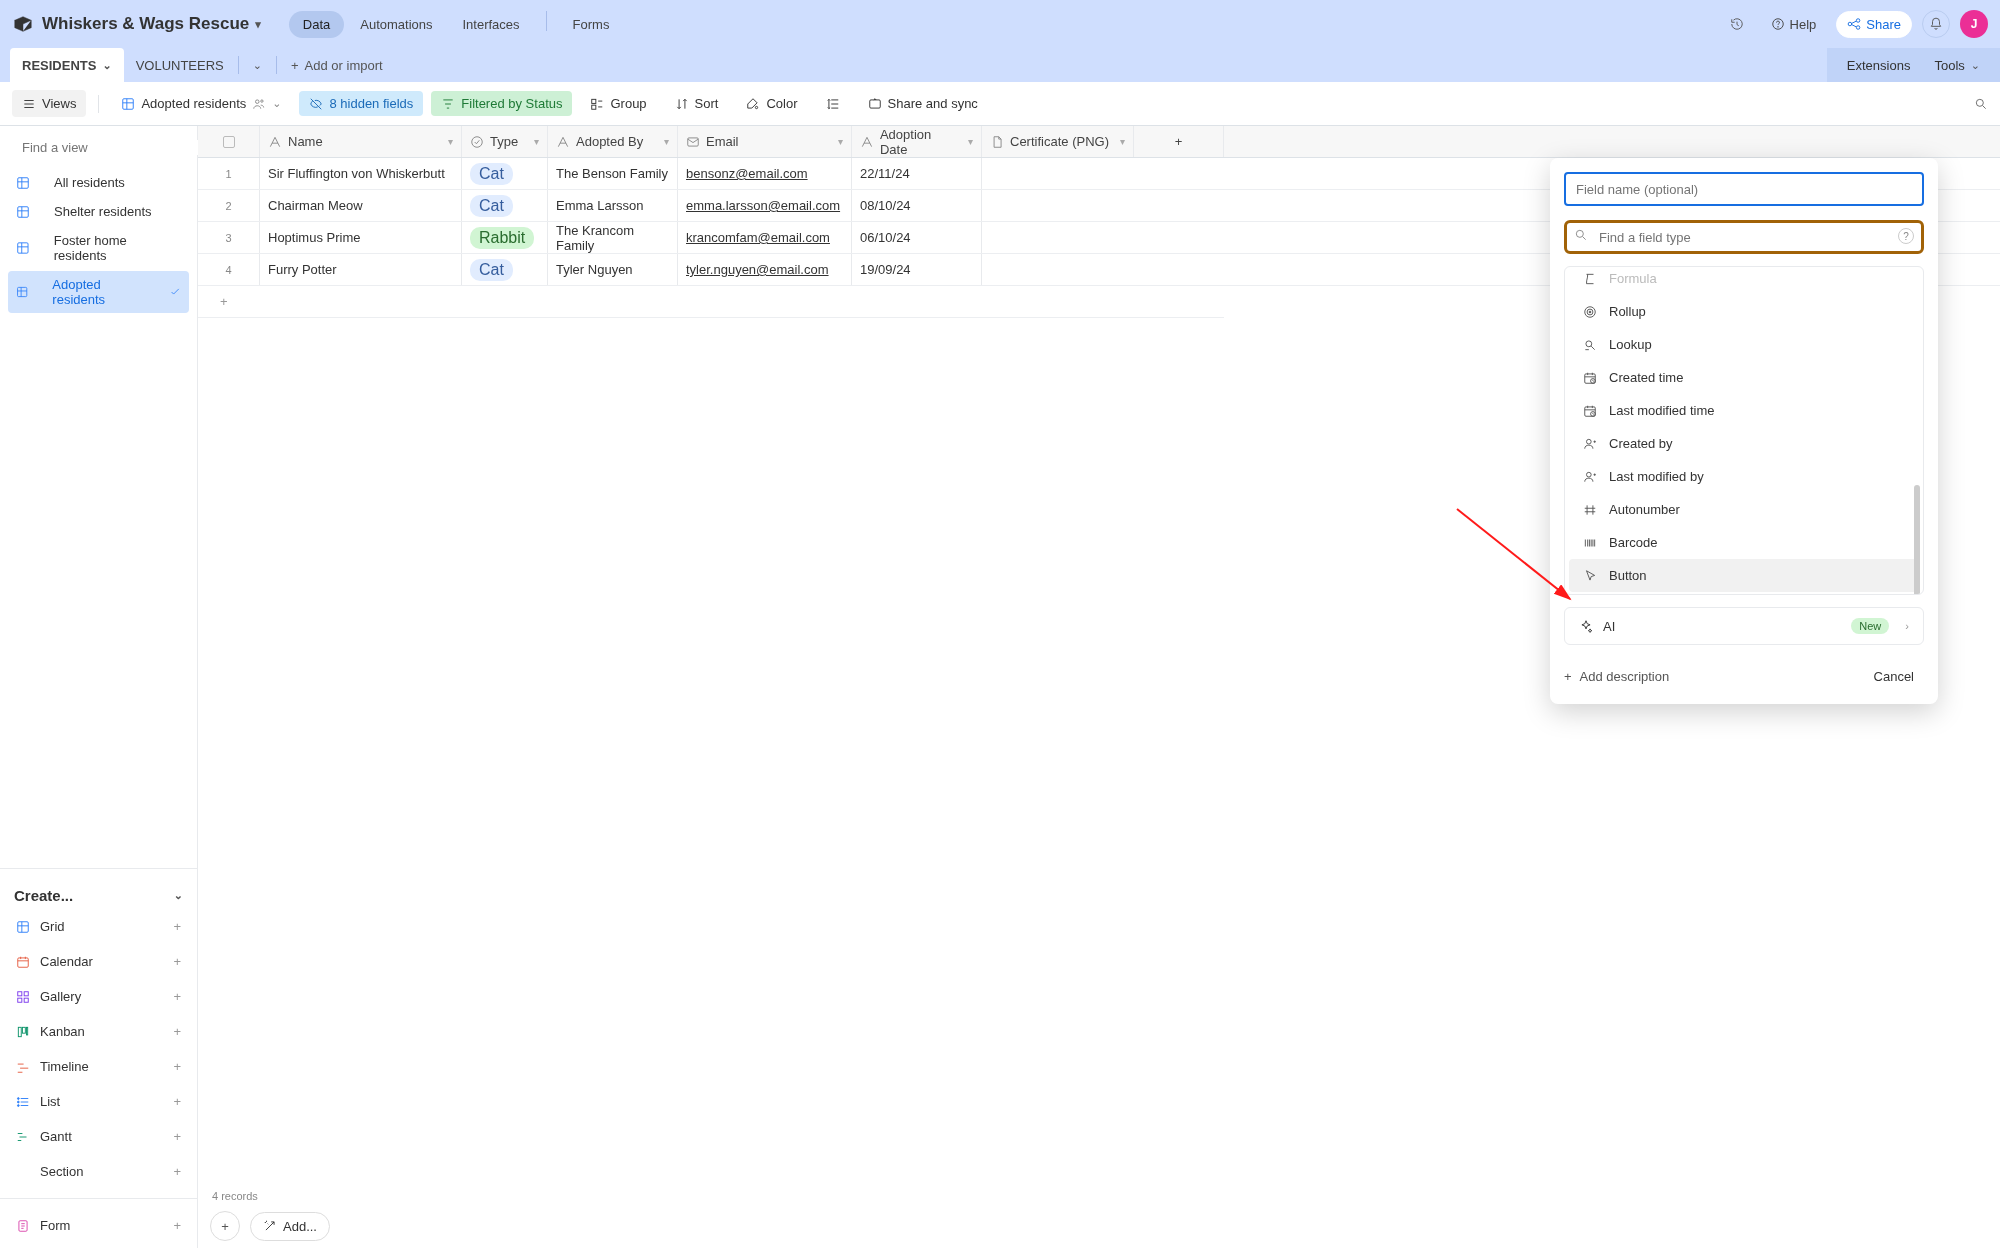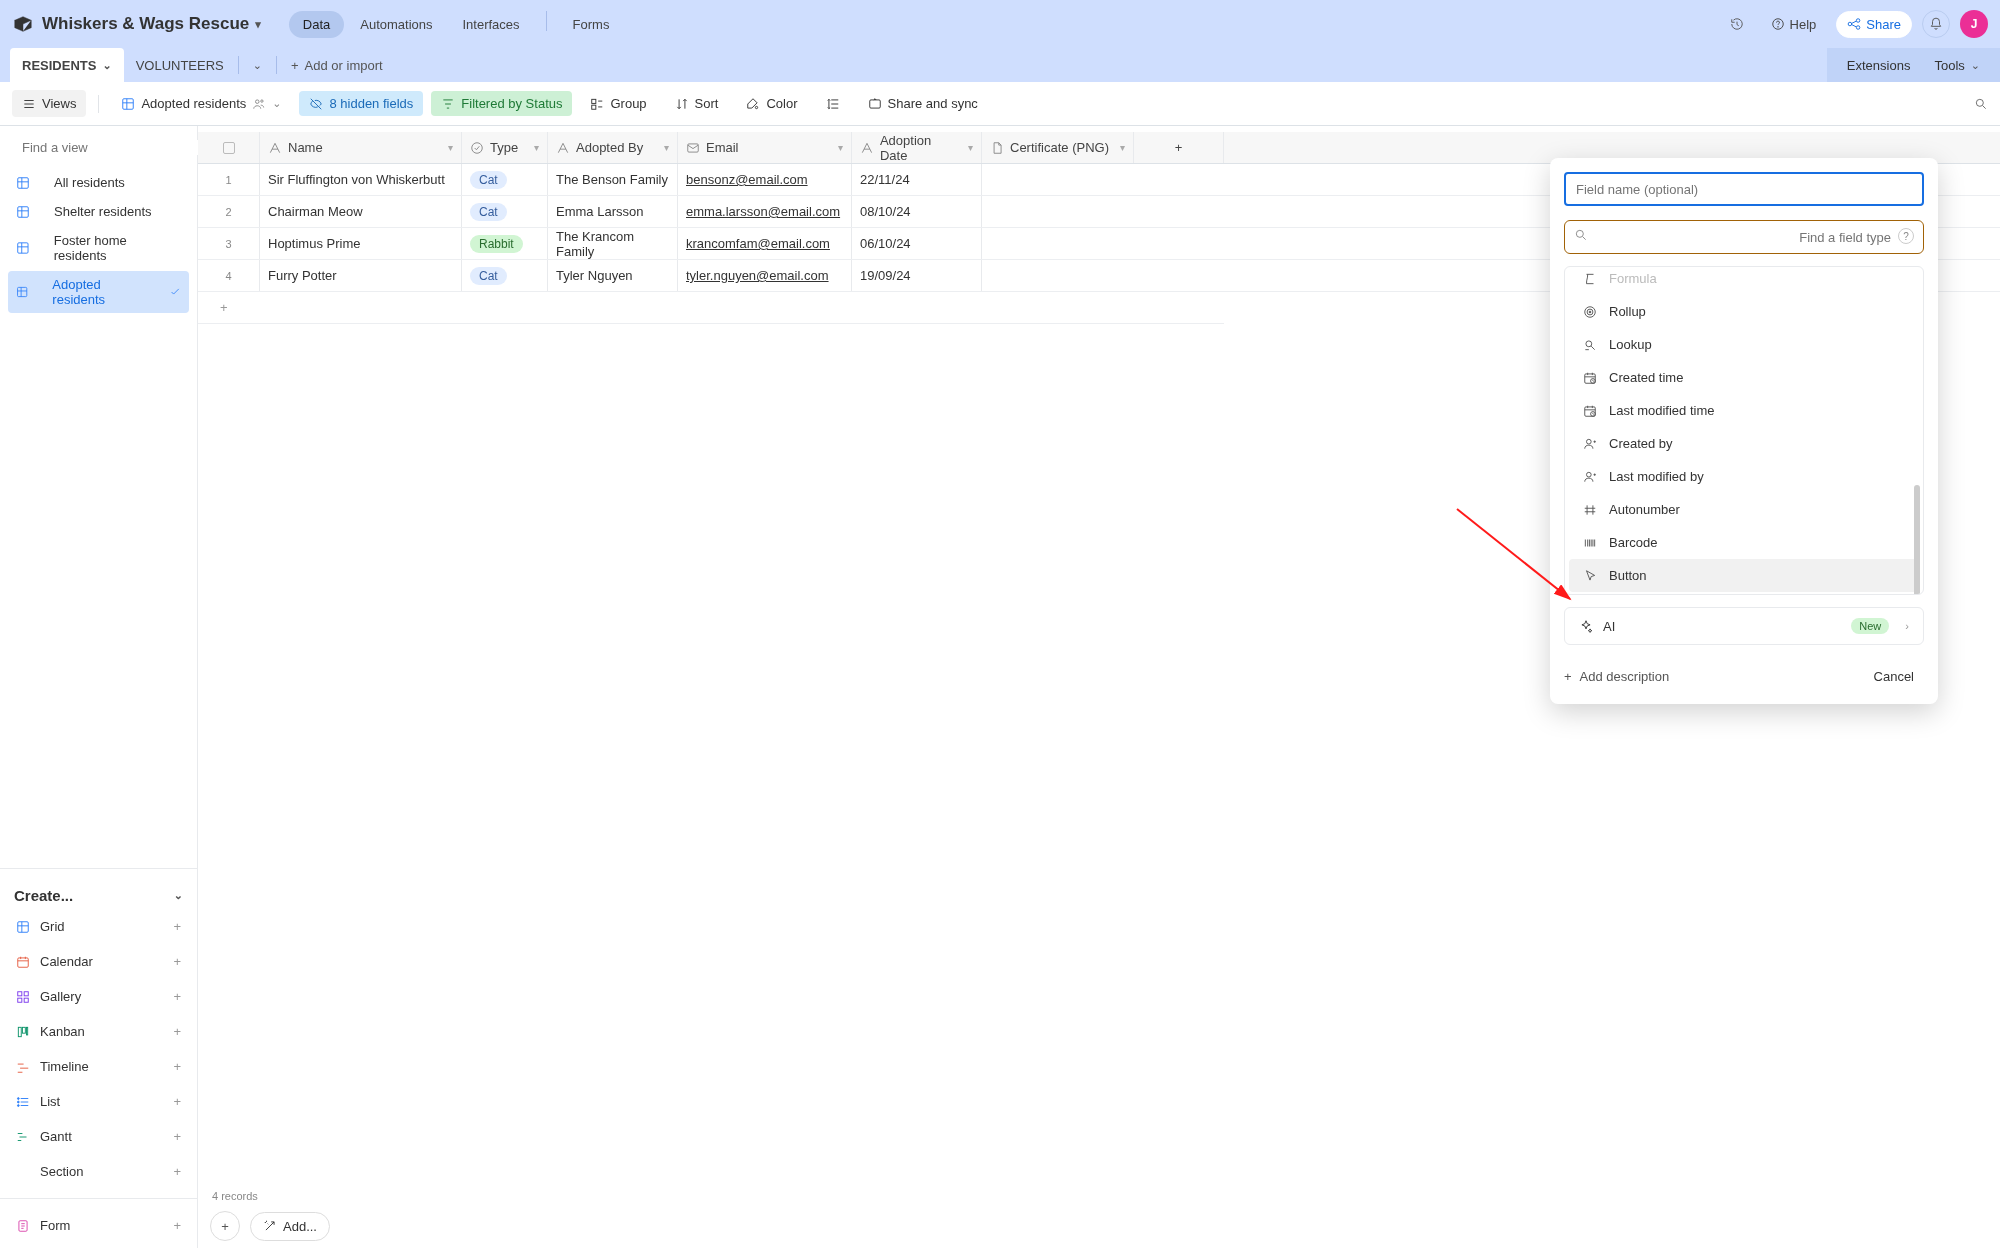--- a/index.html
+++ b/index.html
@@ -42,48 +42,48 @@
 .find-view input { border: none; outline: none; flex: 1; font-size: 13px; }
 .view-list { margin-top: 8px; display: flex; flex-direction: column; gap: 2px; }
 .view-item { display: flex; align-items: center; gap: 24px; padding: 6px 8px; border-radius: 4px; cursor: pointer; font-size: 13px; color:#333; }
 .view-item.active { background: #d1e3fd; color: #166ee1; }
 .sidebar-divider { height: 1px; background: #e8eaed; margin: 10px -8px; }
 .create-header { display: flex; align-items: center; justify-content: space-between; font-weight: 600; font-size: 15px; padding: 8px 6px; cursor: pointer; }
 .create-list { display: flex; flex-direction: column; gap: 6px; }
 .create-item { display: flex; align-items: center; gap: 10px; padding: 7px 8px; cursor: pointer; font-size: 13px; }
 .create-plus { margin-left: auto; color: #999; }
 
-.grid-area { flex: 1; display: flex; flex-direction: column; position: relative; overflow: hidden; margin-top: 6px; }
+.grid-area { flex: 1; display: flex; flex-direction: column; position: relative; overflow: hidden; }
 .grid-header-row { display: flex; height: 32px; border-bottom: 1px solid #dde2e7; background: #f7f7f7; color: #444; font-size: 13px; position: relative; }
 .grid-header-row .cell, .grid-row .cell { border-right: 1px solid #e8eaed; display: flex; align-items: center; padding: 0 8px; gap: 6px; }
 .row-num-col { width: 62px; justify-content: center; color: #888; }
 .row-num-col .row-checkbox { width: 12px; height: 12px; border: 1.5px solid #bbb; border-radius: 2px; }
 .name-col { width: 202px; }
 .type-col { width: 86px; }
 .adoptedby-col { width: 130px; }
 .email-col { width: 174px; }
 .date-col { width: 130px; }
 .cert-col { width: 152px; }
 .add-col { width: 90px; justify-content: center; }
 .grid-header-row .cell .dd-icon { margin-left: auto; color:#aaa; font-size: 10px;}
 .grid-body { position: relative; }
 .grid-row { display: flex; height: 32px; border-bottom: 1px solid #eceef1; font-size: 13px; }
 .grid-row .row-num-col { font-size: 11px; color:#888; }
-.type-pill { padding: 2px 9px; border-radius: 10px; font-size: 12px; background: #e1ecfe; color:#355d9d; }
+.type-pill { padding: 2px 9px; border-radius: 10px; font-size: 16px; background: #e1ecfe; color:#355d9d; }
 .type-pill.rabbit { background: #d1f5d3; color: #2a6d2f; }
 .email-link { text-decoration: underline; color: #333; }
 .add-row { height: 32px; display: flex; align-items: center; padding-left: 22px; color: #999; border-bottom: 1px solid #eceef1; width: 1026px; }
 .grid-footer { position: absolute; bottom: 0; left: 0; right: 0; height: 44px; display: flex; align-items: center; padding: 0 12px; gap: 10px; background: #fff; }
 .footer-btn-round { width: 30px; height: 30px; border-radius: 50%; border: 1px solid #ddd; display:inline-flex;align-items:center;justify-content:center; color:#555; cursor:pointer; }
 .footer-add { display: inline-flex; align-items: center; gap: 6px; padding: 6px 12px; border-radius: 16px; border: 1px solid #ddd; cursor:pointer; }
 .grid-lower { position: absolute; bottom: 48px; left: 14px; font-size: 11px; color: #888; }
 
 .popover { position: absolute; top: 158px; right: 62px; width: 388px; background: #fff; border-radius: 8px; box-shadow: 0 8px 28px rgba(0,0,0,0.18); padding: 14px; z-index: 50; }
 .popover .fieldname-input { width: 100%; height: 34px; border: 2px solid #166ee1; border-radius: 4px; padding: 0 10px; font-size: 13px; outline: none; }
-.popover .search-field { width: 100%; height: 34px; border: 1px solid #a16207; border-radius: 6px; padding: 0 32px 0 32px; font-size: 13px; outline: none; margin-top: 14px; text-align: right; }
+.popover .search-field { width: 100%; height: 34px; border: 3px solid #a16207; border-radius: 6px; padding: 0 32px 0 32px; font-size: 13px; outline: none; margin-top: 14px; }
 .search-wrap { position: relative; }
 .search-wrap .search-ic { position: absolute; left: 10px; top: 22px; color: #888; }
 .search-wrap .help-ic { position: absolute; right: 10px; top: 22px; color: #888; width: 16px; height:16px; border:1px solid #ccc; border-radius:50%; display:inline-flex;align-items:center;justify-content:center; font-size:10px;}
 .type-box { border: 1px solid #e8eaed; border-radius: 6px; margin-top: 12px; position:relative; max-height: 340px; overflow: hidden; padding: 2px 0;}
 .type-scroll { overflow-y: auto; max-height: 336px; }
 .type-item { display: flex; align-items: center; gap: 10px; padding: 9px 14px; cursor: pointer; font-size: 13px; color: #333; border-radius: 4px; margin: 0 4px; }
 .type-item.cutoff { color: #bbb; padding-top: 2px; }
 .type-item.highlight { background: #f1f1f1; }
 .type-item .ft-icon { width: 16px; color:#555; display: inline-flex; }
 .scroll-thumb { position: absolute; right: 3px; top: 218px; width: 6px; height: 122px; background: #ccc; border-radius: 3px; }

